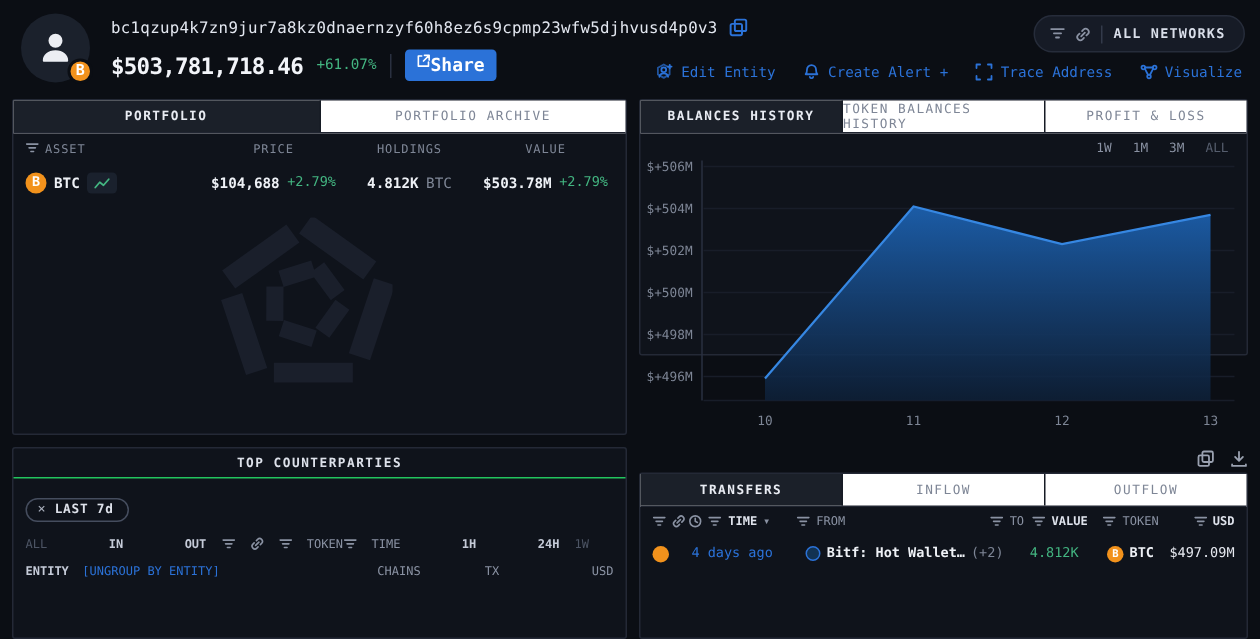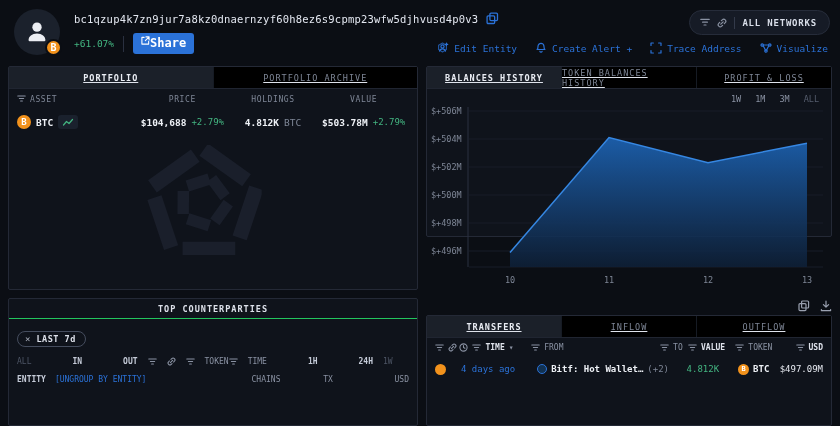--- a/index.html
+++ b/index.html
@@ -31,21 +31,21 @@
             font-family:inherit; cursor:pointer; }
   .networks-chip { position:absolute; right:10px; top:10px; height:25px; display:flex; align-items:center;
             gap:7px; background:#161b26; border:1px solid #262c3a; border-radius:13px; padding:0 12px 0 10px; }
   .networks-chip .sep { width:1px; height:12px; background:#333a4a; }
   .networks-label { font-size:9px; font-weight:bold; color:#d9dee9; letter-spacing:.8px; }
   .hdr-actions { position:absolute; right:12px; top:42px; display:flex; gap:18px; }
   .hdr-link { display:inline-flex; align-items:center; gap:5px; color:#2b72d8; font-size:9.5px;
             background:none; border:none; font-family:inherit; cursor:pointer; }
 
   
-  .tabbar { display:flex; height:22px; border-bottom:1px solid #202531; background:#000000;text-decoration:underline; }
+  .tabbar { display:flex; height:22px; border-bottom:1px solid #202531; background:#ffffff; }
   .tab { flex:1; display:flex; align-items:center; justify-content:center; font-size:8.5px;
          letter-spacing:1px; color:#7e8696; cursor:pointer; border-right:1px solid #161b24; }
   .tab:last-child { border-right:none; }
   .tab.active { background:#1b2029; color:#e9ecf3; font-weight:bold; }
 
   
   .p-portfolio { left:8px; top:66px; width:410px; height:224px; }
   .tbl-head { display:grid; grid-template-columns:120px 1fr 1fr 1fr; height:20px; align-items:center;
          font-size:8px; color:#7e8696; letter-spacing:.6px; padding:0 8px; }
   .tbl-head .c { display:flex; align-items:center; gap:4px; justify-content:center; }
@@ -133,20 +133,21 @@
 
   <div class="addr-row">
     <span class="addr">bc1qzup4k7zn9jur7a8kz0dnaernzyf60h8ez6s9cpmp23wfw5djhvusd4p0v3</span>
     <svg class="stroke blue-ic" width="13" height="13" viewBox="0 0 12 12">
       <rect x="3.6" y="1" width="7" height="7" rx="1"></rect>
         <rect x="1" y="3.6" width="7" height="7" rx="1"></rect>
     </svg>
   </div>
 
   <div class="bal-row">
+    <span class="bal">$503,781,718.46</span>
     <span class="pct-green">+61.07%</span>
     <span class="vdiv"></span>
     <button class="share-btn">
       <svg class="stroke" width="9" height="9" viewBox="0 0 10 10">
         <path d="M3.5 1.5H1v7.5h7.5V6"></path>
           <path d="M5.5 1h3.5v3.5M9 1L4.8 5.2"></path>
       </svg>
       <span>Share</span>
     </button>
   </div>

